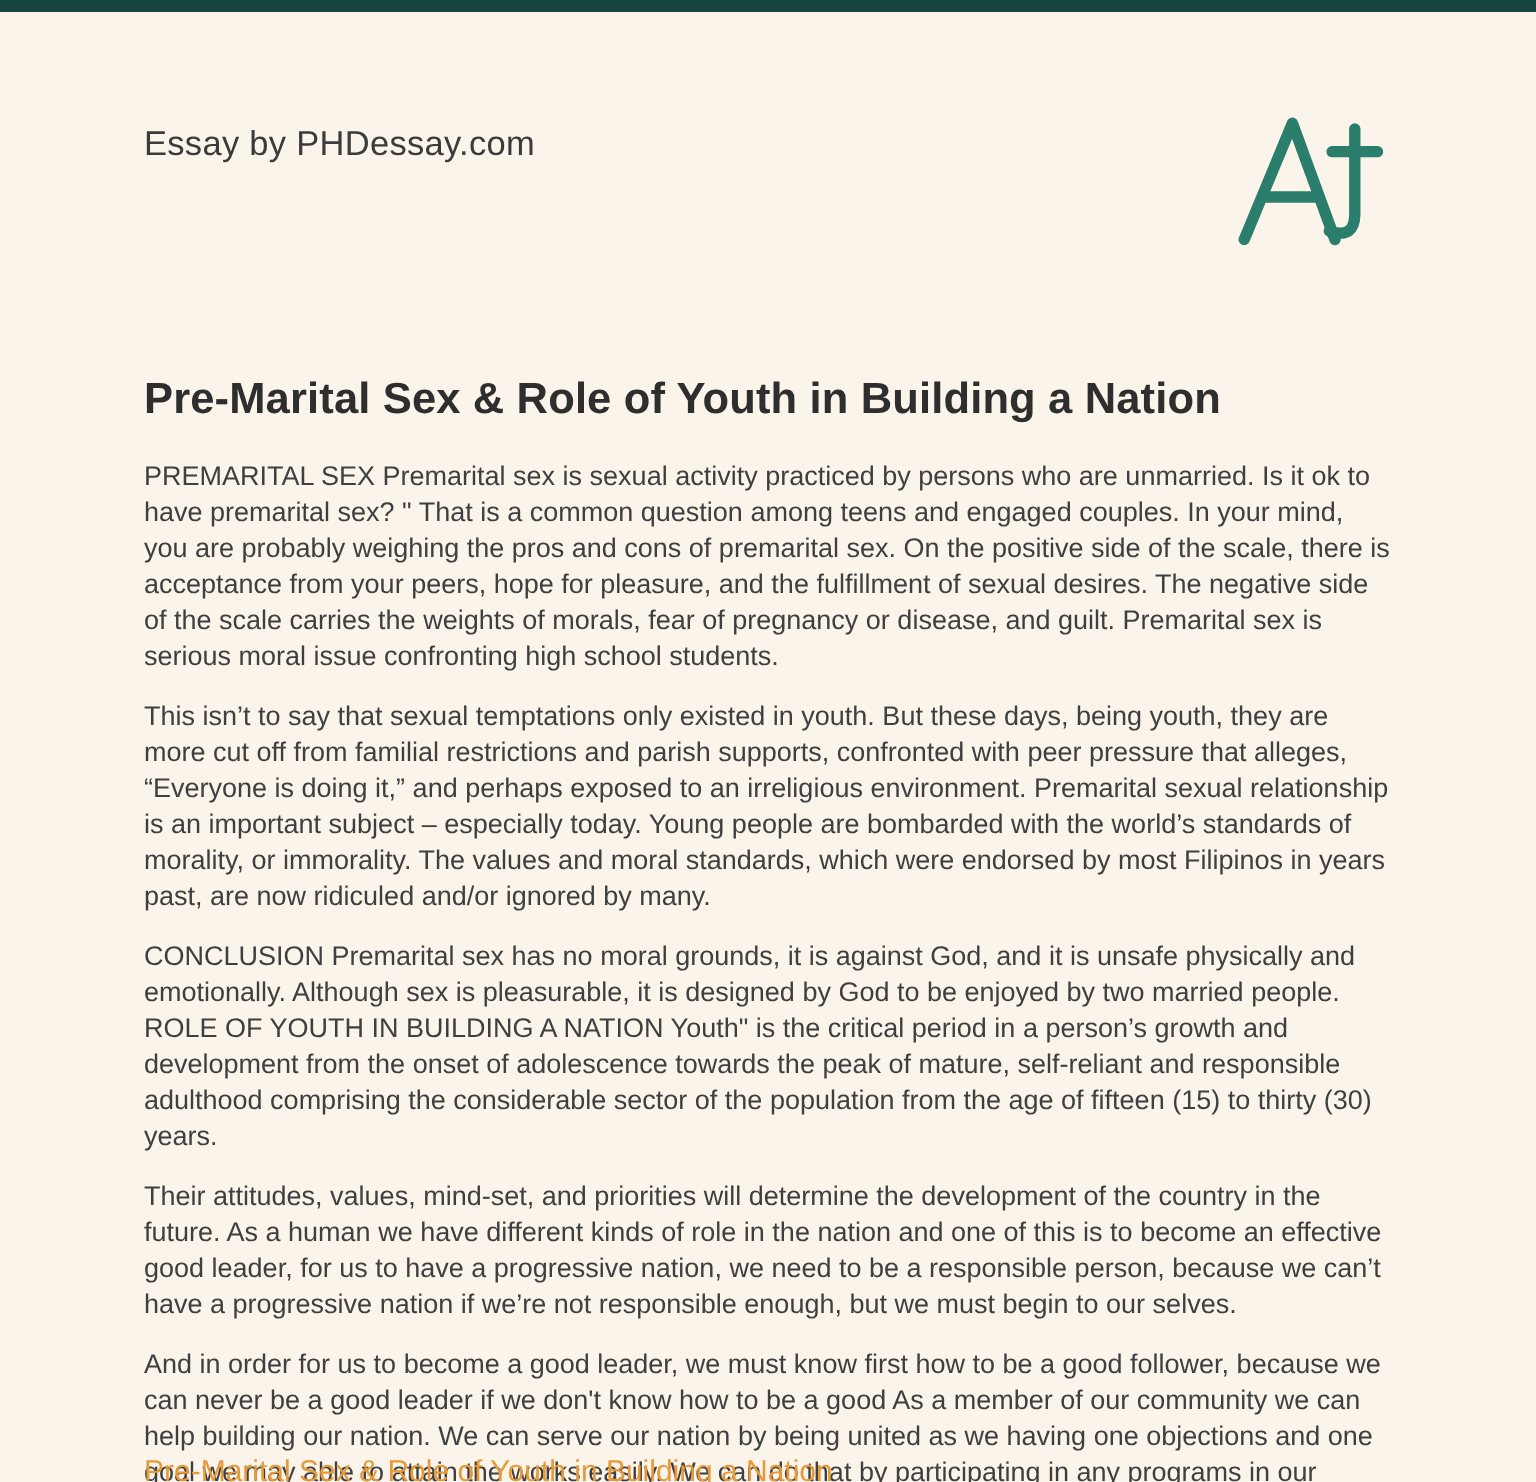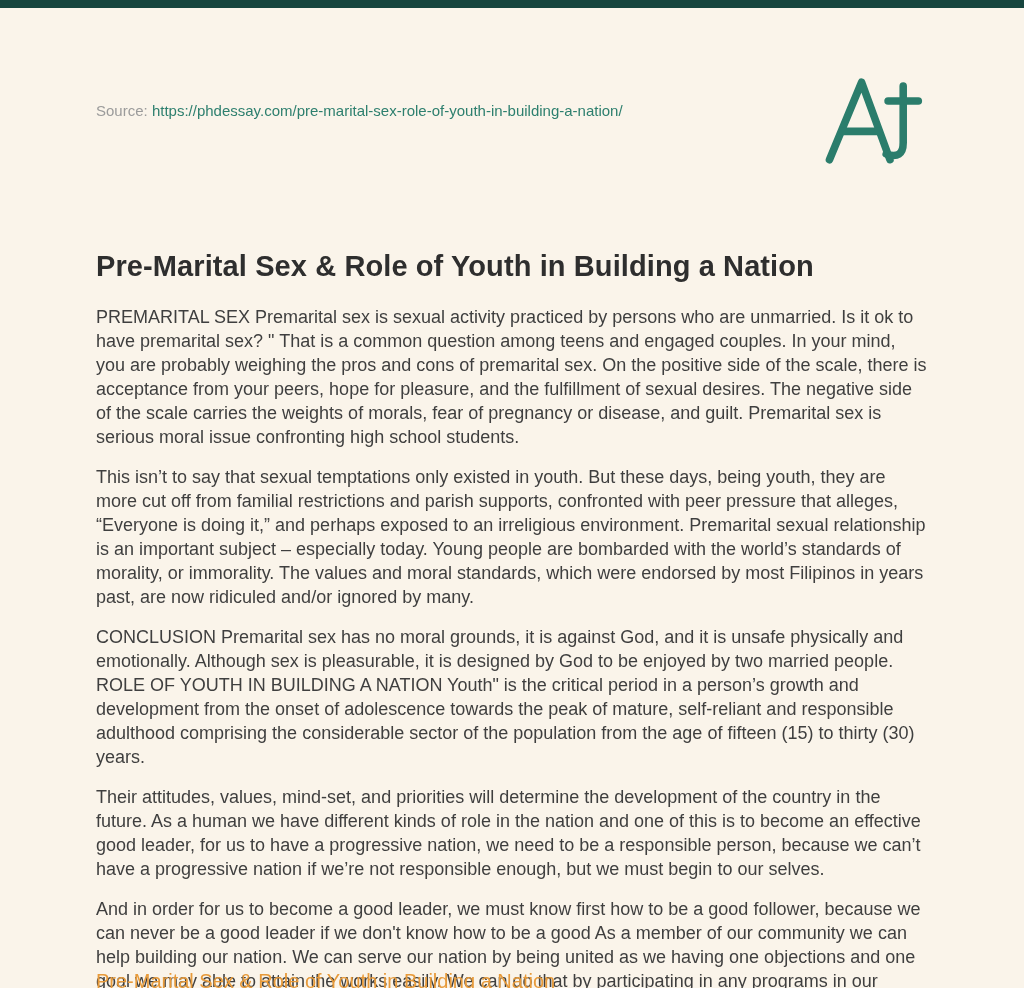--- a/index.html
+++ b/index.html
@@ -79,24 +79,21 @@
 </style>
 </head>
 <body>
 
 <div class="top-bar"></div>
 
 <div class="content">
 
   <div class="header-row">
     <div>
-      <div class="source-line">
-        <span>Source:</span>
-        <a href="#">https://phdessay.com/pre-marital-sex-role-of-youth-in-building-a-nation/</a>
-      </div>
+      <div class="byline">Essay by PHDessay.com</div>
     </div>
     <div class="logo">
       <svg width="104" height="96" viewBox="0 0 110 100" aria-hidden="true">
         <g fill="none" stroke="#2b7d6c" stroke-width="8" stroke-linecap="round" stroke-linejoin="round">
           <path d="M10 92 L44 10 L74 92"></path>
           <path d="M24 62 L62 62"></path>
           <path d="M88 14 L88 74 Q88 92 70 86"></path>
           <path d="M72 30 L104 30"></path>
         </g>
       </svg>

